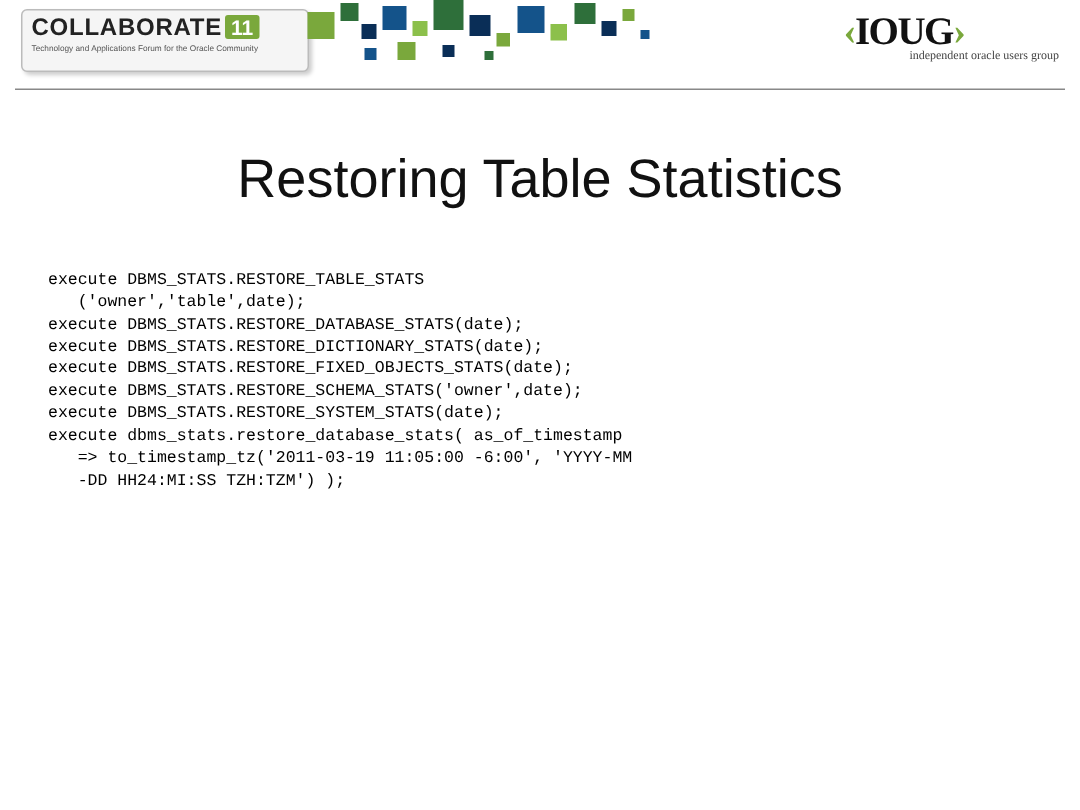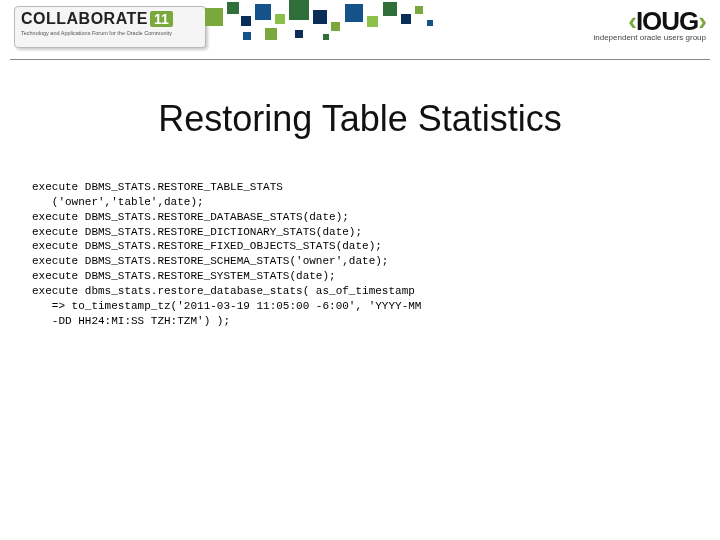--- a/index.html
+++ b/index.html
@@ -58,21 +58,22 @@
     height: 55px;
   }
   .pixels span {
     position: absolute;
     display: block;
   }
   .ioug-logo {
     position: absolute;
     right: 4px;
     top: 6px;
-    text-align: right;
+    text-align: left;
+    font-family: Liberation Serif, serif;
   }
   .ioug-main {
     font-size: 26px;
     font-weight: bold;
     color: #111;
     letter-spacing: -1px;
   }
   .ioug-main .angle { color: #7aa83c; font-weight: bold; }
   .ioug-sub {
     font-size: 8px;

